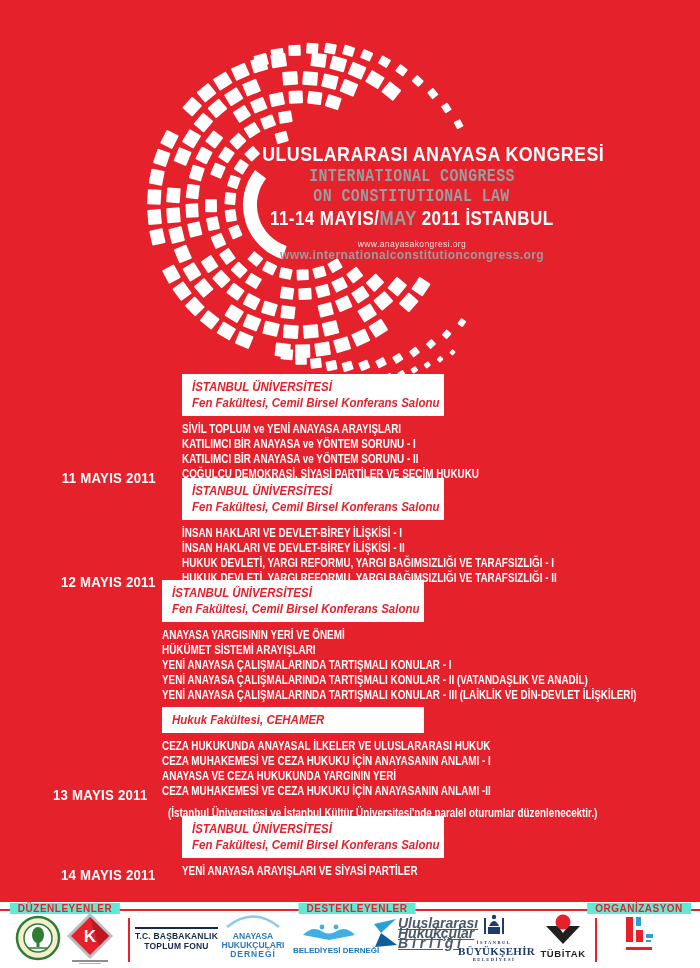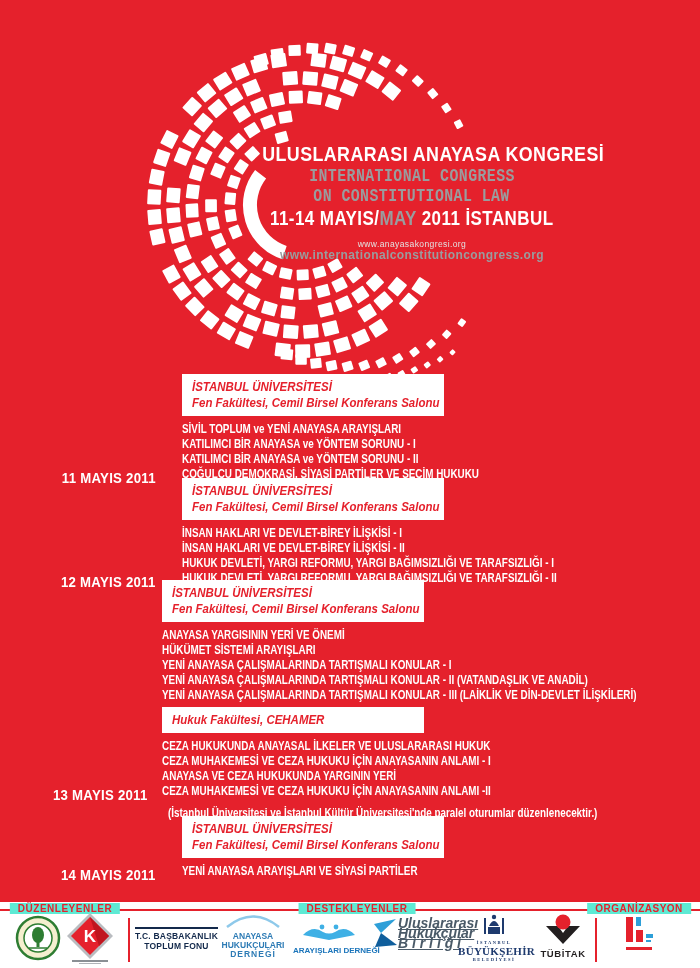--- a/index.html
+++ b/index.html
@@ -345,21 +345,21 @@
       <div class="ahd-txt">HUKUKÇULARI</div>
       <div class="ahd-txt" style="letter-spacing:1px">DERNEĞİ</div>
     </div>
 
     <div class="logo" style="left:293px;top:18px;width:72px">
       <svg width="64" height="22" viewBox="0 0 64 22">
         <path d="M6,15 Q16,5 26,12 Q32,15 38,12 Q48,5 58,15 L32,20 Z" fill="#3fb0e5"></path>
         <circle cx="25" cy="7" r="2.4" fill="#3fb0e5"></circle>
         <circle cx="39" cy="7" r="2.4" fill="#3fb0e5"></circle>
       </svg>
-      <div class="hd-txt">ARAYIŞLARI DERNEĞİ</div>
+      <div class="hd-txt">BELEDİYESİ DERNEĞİ</div>
     </div>
 
     <div class="logo" style="left:372px;top:15px">
       <div style="display:flex;align-items:center;">
         <svg width="26" height="32" viewBox="0 0 26 32">
           <polygon points="2,7 24,2 9,16" fill="#2d9fd8"></polygon>
           <polygon points="9,16 25,28 3,30" fill="#0f5e9c"></polygon>
         </svg>
         <div class="bir-txt">
           <div>Uluslararası</div>

